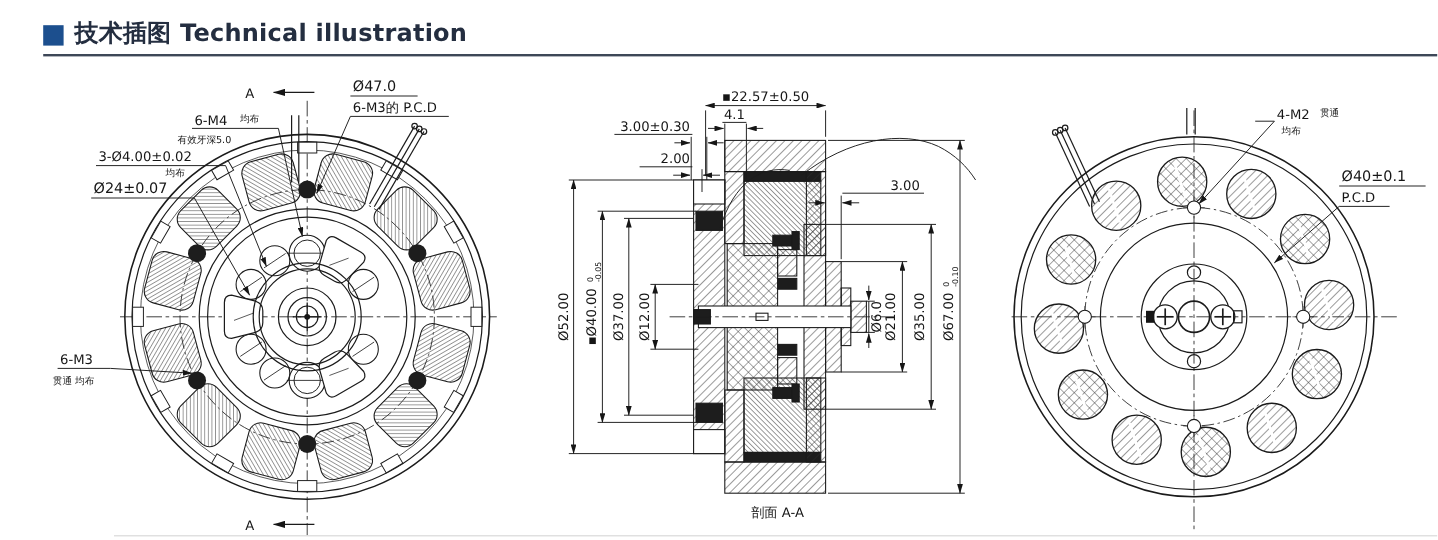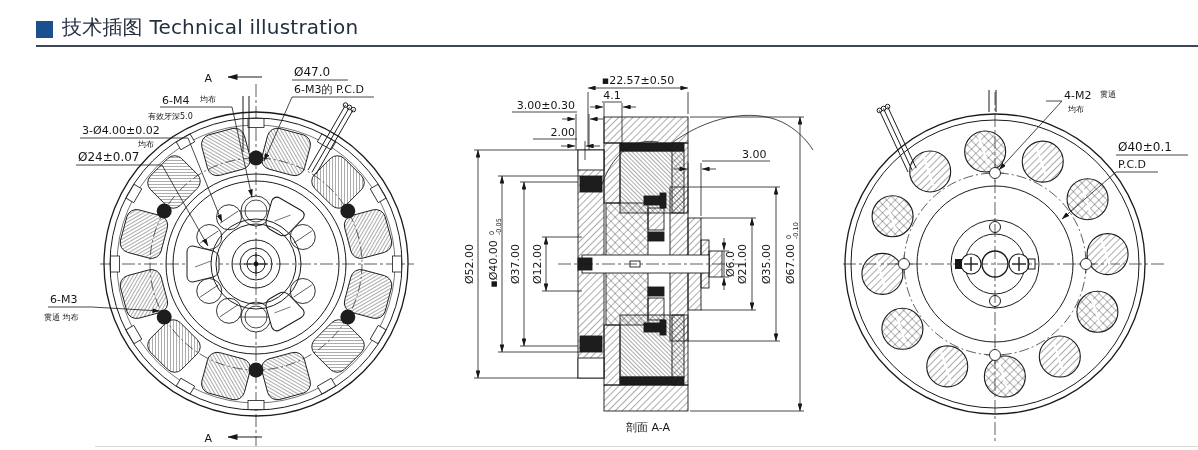--- a/index.html
+++ b/index.html
@@ -1,20 +1,20 @@
 <!DOCTYPE html>
 <html><head>
 <meta charset="utf-8">
 <style>
   html,body{margin:0;padding:0;background:#ffffff;}
   .page{position:relative;width:1198px;height:450px;background:#fff;overflow:hidden;
         font-family:"DejaVu Sans", sans-serif;}
   .hdr{position:absolute;left:0;top:0;width:1198px;height:46px;}
   .hdr .sq{position:absolute;left:36px;top:21px;width:17px;height:17px;}
-  .hdr .ttl{position:absolute;left:62px;top:14px;font-size:20px;font-weight:normal;
+  .hdr .ttl{position:absolute;left:62px;top:14px;font-size:20px;font-weight:bold;
             letter-spacing:.2px;font-family:"DejaVu Sans", sans-serif;}
   .hdr .rule{position:absolute;left:36px;top:45px;width:1162px;height:0;
              border-top:2px solid #3d4757;}
   .foot{position:absolute;left:95px;top:446px;width:1103px;border-top:1px solid #d9d9d9;}
   svg{position:absolute;left:0;top:0;}
   text{fill:#161616;font-family:"DejaVu Sans", sans-serif;}
   .dim{font-size:11px;}
   .big{font-size:12px;}
   .note{font-size:8px;}
   .cap{font-size:11px;}

